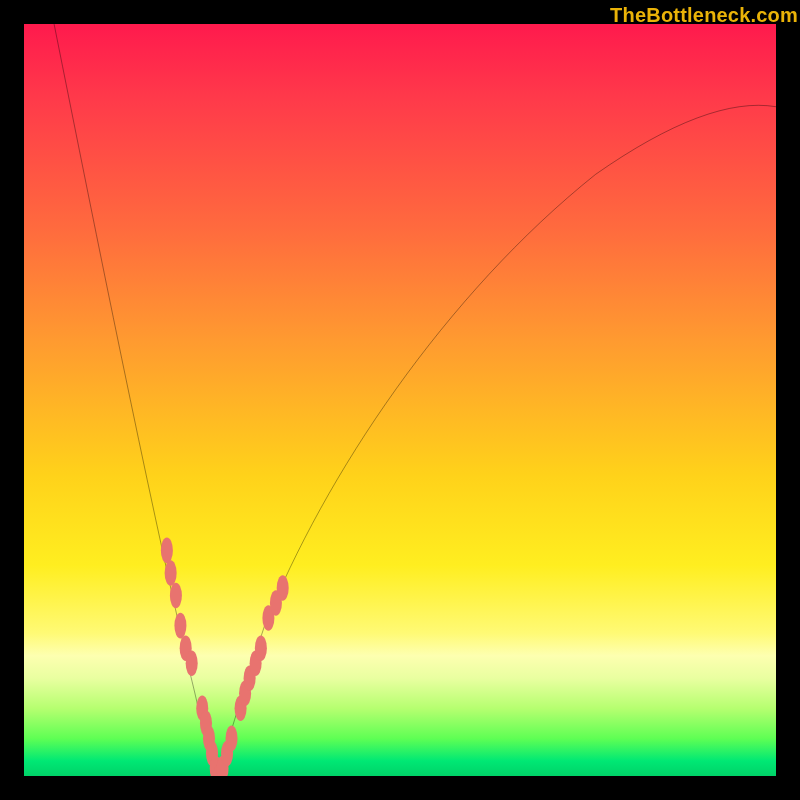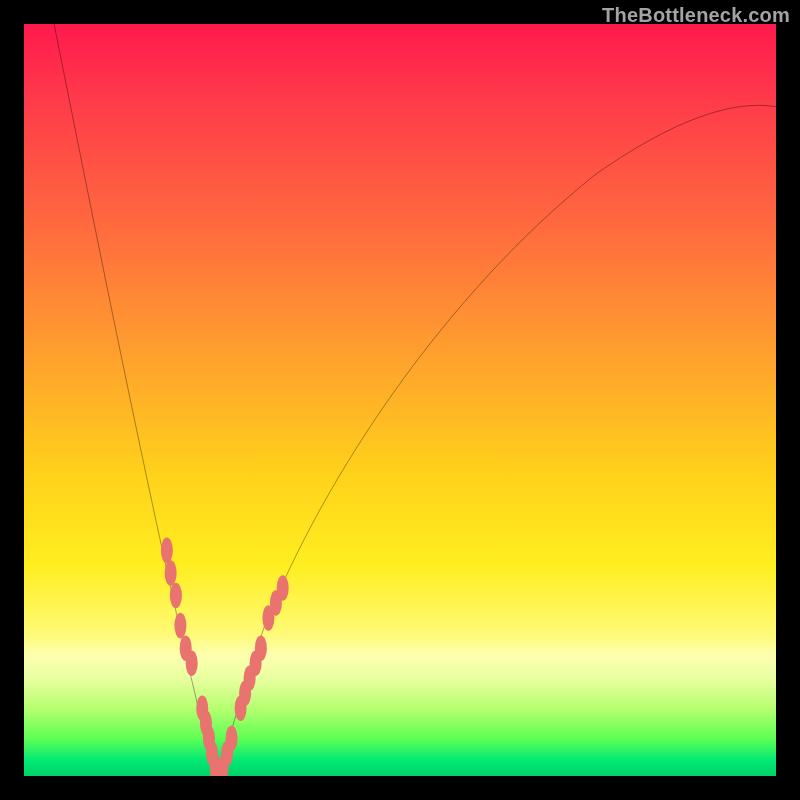--- a/index.html
+++ b/index.html
@@ -39,22 +39,22 @@
       #fdffb0 84%,
       #e9ffa0 87%,
       #b6ff70 91%,
       #5fff54 95%,
       #00e874 98%,
       #00d268 100%);
   }
   .watermark {
     position: absolute;
     top: 4px;
-    right: 10px;
-    color: #a3a3a3;
+    right: 2px;
+    color: #eab308;
     font-size: 20px;
     font-weight: 600;
     user-select: none;
     letter-spacing: 0.2px;
   }
   svg.curve {
     position: absolute;
     inset: 0;
   }
 </style>

